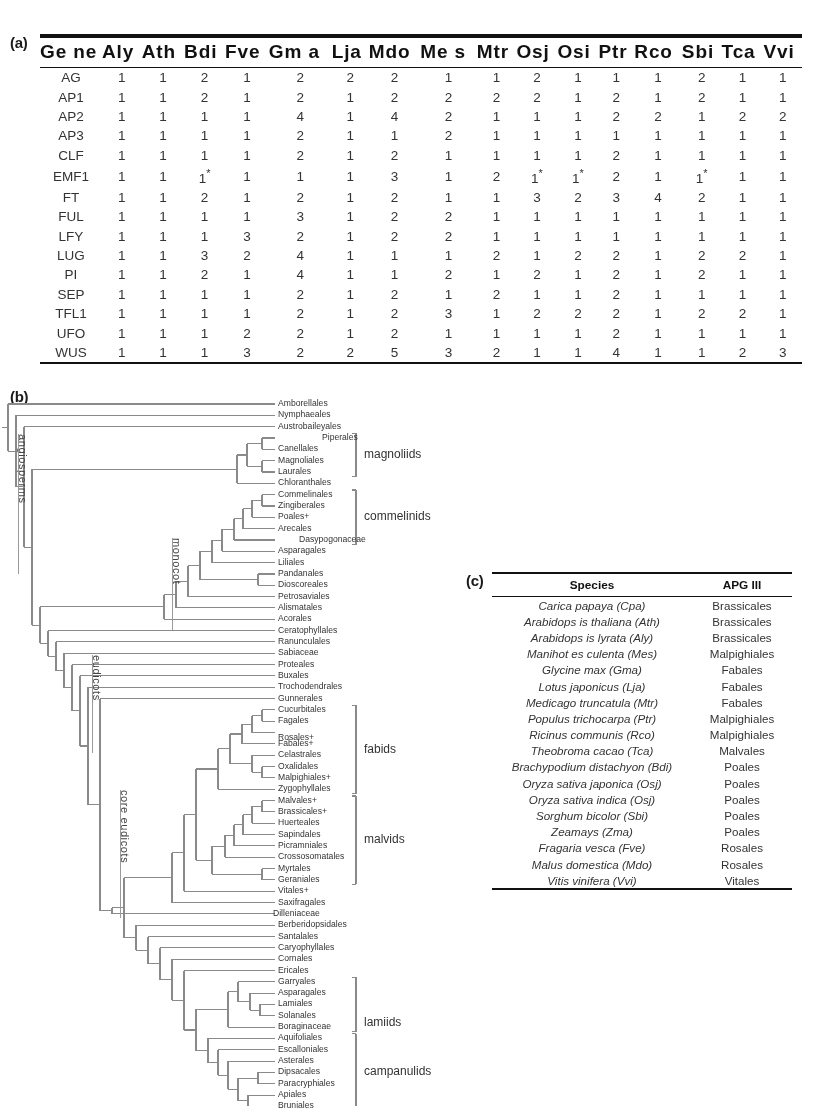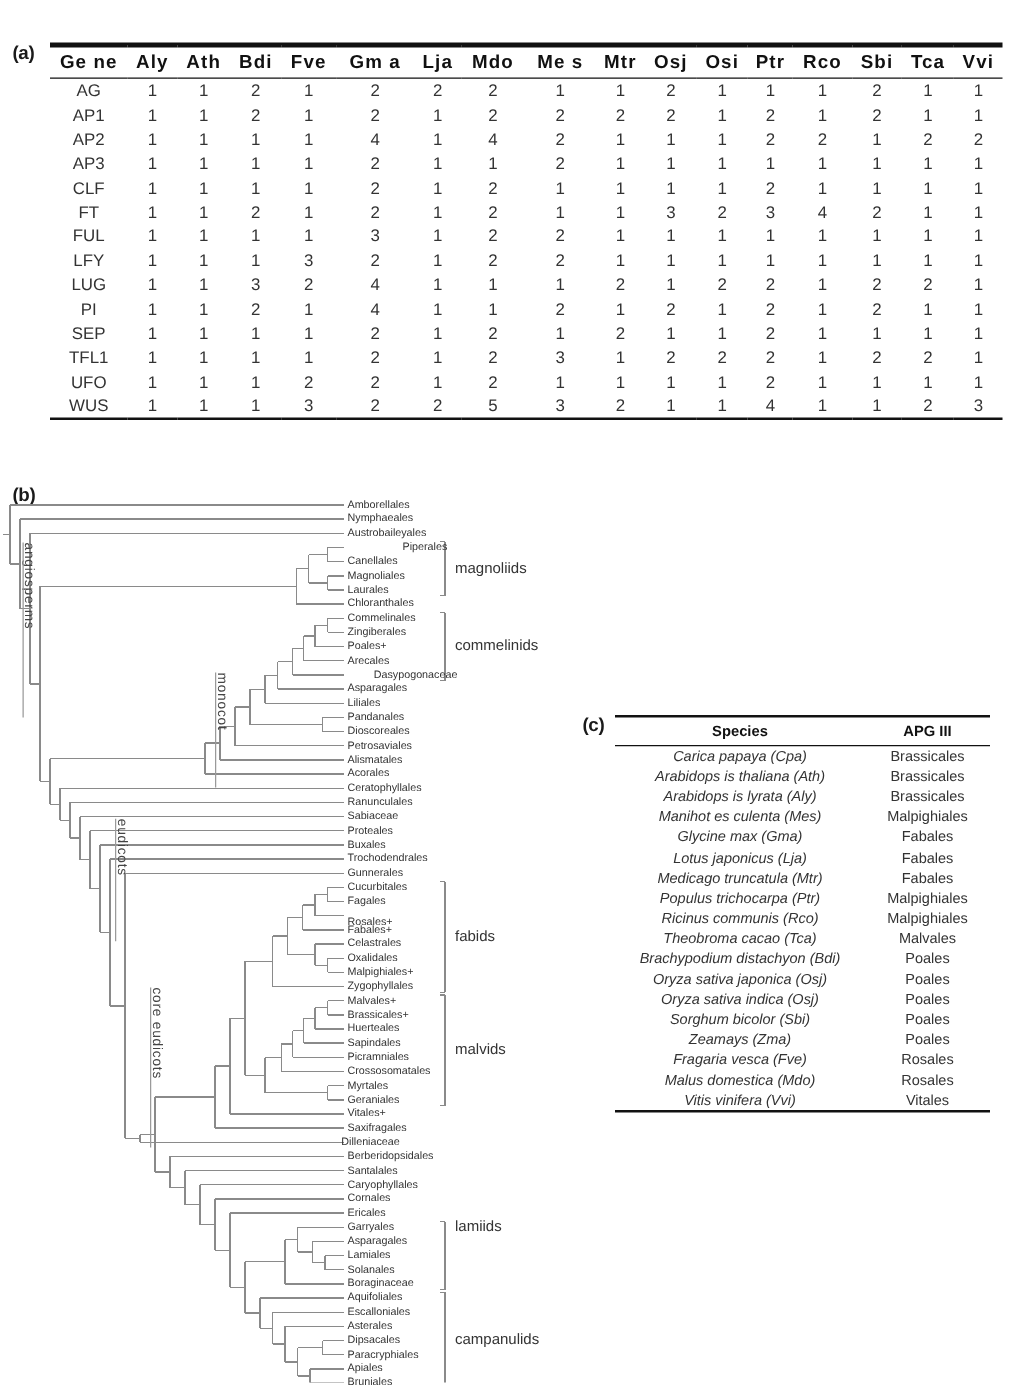--- a/index.html
+++ b/index.html
@@ -20,23 +20,23 @@
     letter-spacing: -0.3px;
   }
 
   
   #panel-a { position:absolute; left:40px; top:34px; width:762px; }
   table.gene-table { border-collapse: collapse; width:100%; font-size:13.5px; }
   table.gene-table thead th {
     font-weight: bold;
     letter-spacing: 0.9px;
     padding: 3px 0 4px 0;
-    font-size: 15px;
+    font-size: 19px;
     color:#111;
-    text-align:center;
+    text-align:left;
   }
   table.gene-table thead tr { border-top: 2.2px solid #111; border-bottom: 1.6px solid #111; }
   .dblrule-top { border-top:2.6px solid #111; height:0; }
   table.gene-table tbody td {
     padding: 2.2px 0;
     text-align: center;
     font-size: 13.5px;
     color:#333;
   }
   table.gene-table tbody tr:last-child { border-bottom: 2.6px solid #111; }
@@ -193,20 +193,39 @@
           <td>2</td>
           <td>1</td>
           <td>2</td>
           <td>1</td>
           <td>1</td>
           <td>1</td>
           <td>1</td>
           <td>2</td>
           <td>1</td>
           <td>1</td>
+          <td>1</td>
+          <td>1</td>
+        </tr>
+        <tr>
+          <td class="gene-name">EMF1</td>
+          <td>1</td>
+          <td>1</td>
+          <td>1<span class="aster">*</span></td>
+          <td>1</td>
+          <td>1</td>
+          <td>1</td>
+          <td>3</td>
+          <td>1</td>
+          <td>2</td>
+          <td>1<span class="aster">*</span></td>
+          <td>1<span class="aster">*</span></td>
+          <td>2</td>
+          <td>1</td>
+          <td>1<span class="aster">*</span></td>
           <td>1</td>
           <td>1</td>
         </tr>
         <tr>
           <td class="gene-name">FT</td>
           <td>1</td>
           <td>1</td>
           <td>2</td>
           <td>1</td>
           <td>2</td>
@@ -651,21 +670,21 @@
       <div class="leaf-label" style="left: 278px; top: 681.47px;">Dipsacales</div>
       <div class="leaf-label" style="left: 278px; top: 692.8px;">Paracryphiales</div>
       <div class="leaf-label" style="left: 278px; top: 704.13px;">Apiales</div>
       <div class="leaf-label" style="left: 278px; top: 715.46px;">Bruniales</div>
     </div>
   <div id="clade-labels">
       <div class="clade-label" style="left: 364px; top: 60.985px;">magnoliids</div>
       <div class="clade-label" style="left: 364px; top: 123.3px;">commelinids</div>
       <div class="clade-label" style="left: 364px; top: 355.565px;">fabids</div>
       <div class="clade-label" style="left: 364px; top: 446.205px;">malvids</div>
-      <div class="clade-label" style="left: 364px; top: 588px;">lamiids</div>
+      <div class="clade-label" style="left: 364px; top: 629px;">lamiids</div>
       <div class="clade-label" style="left: 364px; top: 678.47px;">campanulids</div>
     </div>
 </div>
 <div id="vert-labels">
     <div class="vert-label" style="left: 29px; top: 434px; transform: rotate(90deg);">angiosperms</div>
     <div style="position: absolute; left: 18px; top: 434px; width: 1px; height: 140px; background: rgb(154, 154, 154);"></div>
     <div class="vert-label" style="left: 183px; top: 538px; transform: rotate(90deg);">monocot</div>
     <div style="position: absolute; left: 172px; top: 538px; width: 1px; height: 92px; background: rgb(154, 154, 154);"></div>
     <div class="vert-label" style="left: 103px; top: 655px; transform: rotate(90deg);">eudicots</div>
     <div style="position: absolute; left: 92px; top: 655px; width: 1px; height: 98px; background: rgb(154, 154, 154);"></div>

